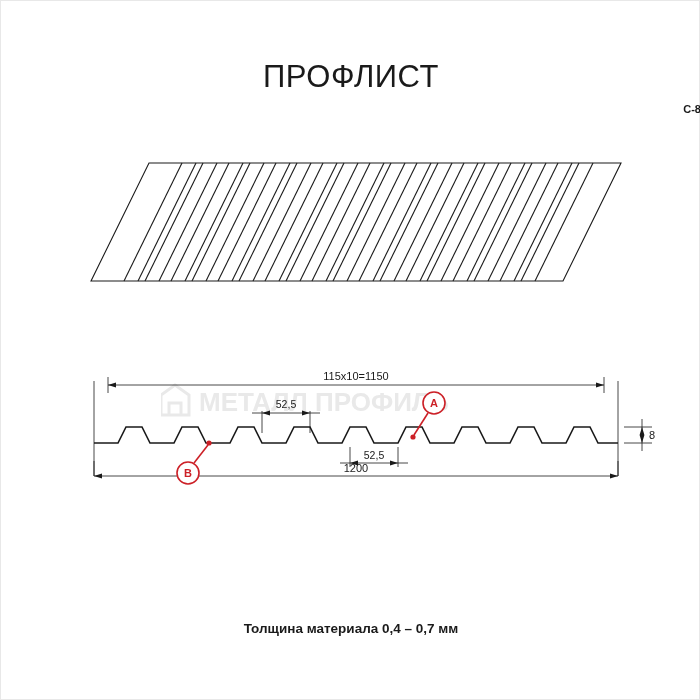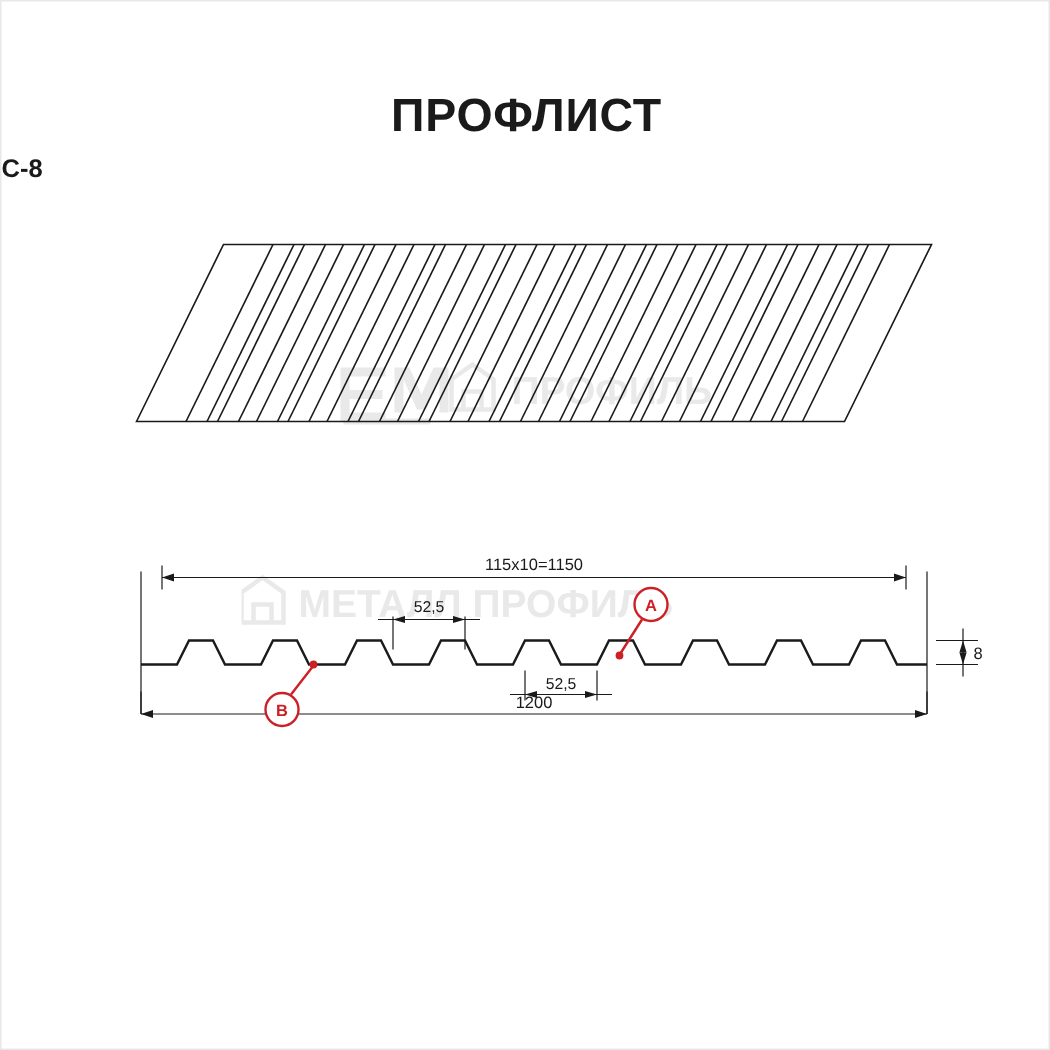--- a/index.html
+++ b/index.html
@@ -21,31 +21,31 @@
     border: 1px solid #e8e8e8;
     box-sizing: border-box;
   }
   .title {
     position: absolute;
     top: 58px;
     left: 0;
     width: 700px;
     text-align: center;
     font-size: 31px;
-    font-weight: bold;
+    font-weight: normal;
     letter-spacing: 0.5px;
     color: #1a1a1a;
   }
   .subtitle {
     position: absolute;
     top: 102px;
     left: 0;
     width: 700px;
-    text-align: left;
-    font-size: 17px;
+    text-align: right;
+    font-size: 11px;
     font-weight: bold;
     color: #1a1a1a;
   }
   .footnote {
     position: absolute;
     top: 620px;
     left: 0;
     width: 700px;
     text-align: center;
     font-size: 13.5px;
@@ -93,34 +93,20 @@
   }
 </style>
 </head>
 <body>
 
 <div class="page">
 
   <div class="title">ПРОФЛИСТ</div>
   <div class="subtitle">С-8</div>
 
-  <div class="watermark wm1">
-    <svg width="300" height="70" viewBox="0 0 300 70">
-      <g fill="#e9e9e9">
-        <path d="M4 16 h30 v6 h-24 v9 h22 v6 h-22 v9 h24 v6 h-30 z"></path>
-        <path d="M40 16 h10 l8 18 l8 -18 h10 v30 h-6 v-22 l-9 20 h-6 l-9 -20 v22 h-6 z"></path>
-        <rect x="6" y="50" width="58" height="4"></rect>
-      </g>
-      <g transform="translate(78,14)">
-        <path d="M0 10 L14 0 L28 10 L28 30 L0 30 Z" fill="none" stroke="#e9e9e9" stroke-width="3"></path>
-        <path d="M8 30 L8 18 L20 18 L20 30" fill="none" stroke="#e9e9e9" stroke-width="3"></path>
-      </g>
-      <text x="118" y="40" font-family="Liberation Sans, sans-serif" font-size="26" font-weight="bold" fill="#e9e9e9">ПРОФИЛЬ</text>
-    </svg>
-  </div>
 
   <div class="watermark wm2">
     <svg width="330" height="70" viewBox="0 0 330 70">
       <g transform="translate(0,14)">
         <path d="M0 10 L14 0 L28 10 L28 30 L0 30 Z" fill="none" stroke="#e9e9e9" stroke-width="3"></path>
         <path d="M8 30 L8 18 L20 18 L20 30" fill="none" stroke="#e9e9e9" stroke-width="3"></path>
       </g>
       <text x="38" y="40" font-family="Liberation Sans, sans-serif" font-size="26" font-weight="bold" fill="#e9e9e9">МЕТАЛЛ ПРОФИЛЬ</text>
     </svg>
   </div>
@@ -258,14 +244,15 @@
       <g>
         <circle cx="132" cy="122" r="11" fill="#ffffff" stroke="#cc2027" stroke-width="1.6"></circle>
         <text class="callout-text" x="132" y="126" text-anchor="middle">B</text>
         <line x1="138" y1="112" x2="152" y2="94" stroke="#cc2027" stroke-width="1.6"></line>
         <circle cx="153" cy="92" r="2.6" fill="#cc2027"></circle>
       </g>
 
     </svg>
   </div>
 
+  <div class="footnote">Толщина материала 0,4 – 0,7 мм</div>
 
 </div>
 
 </body></html>

